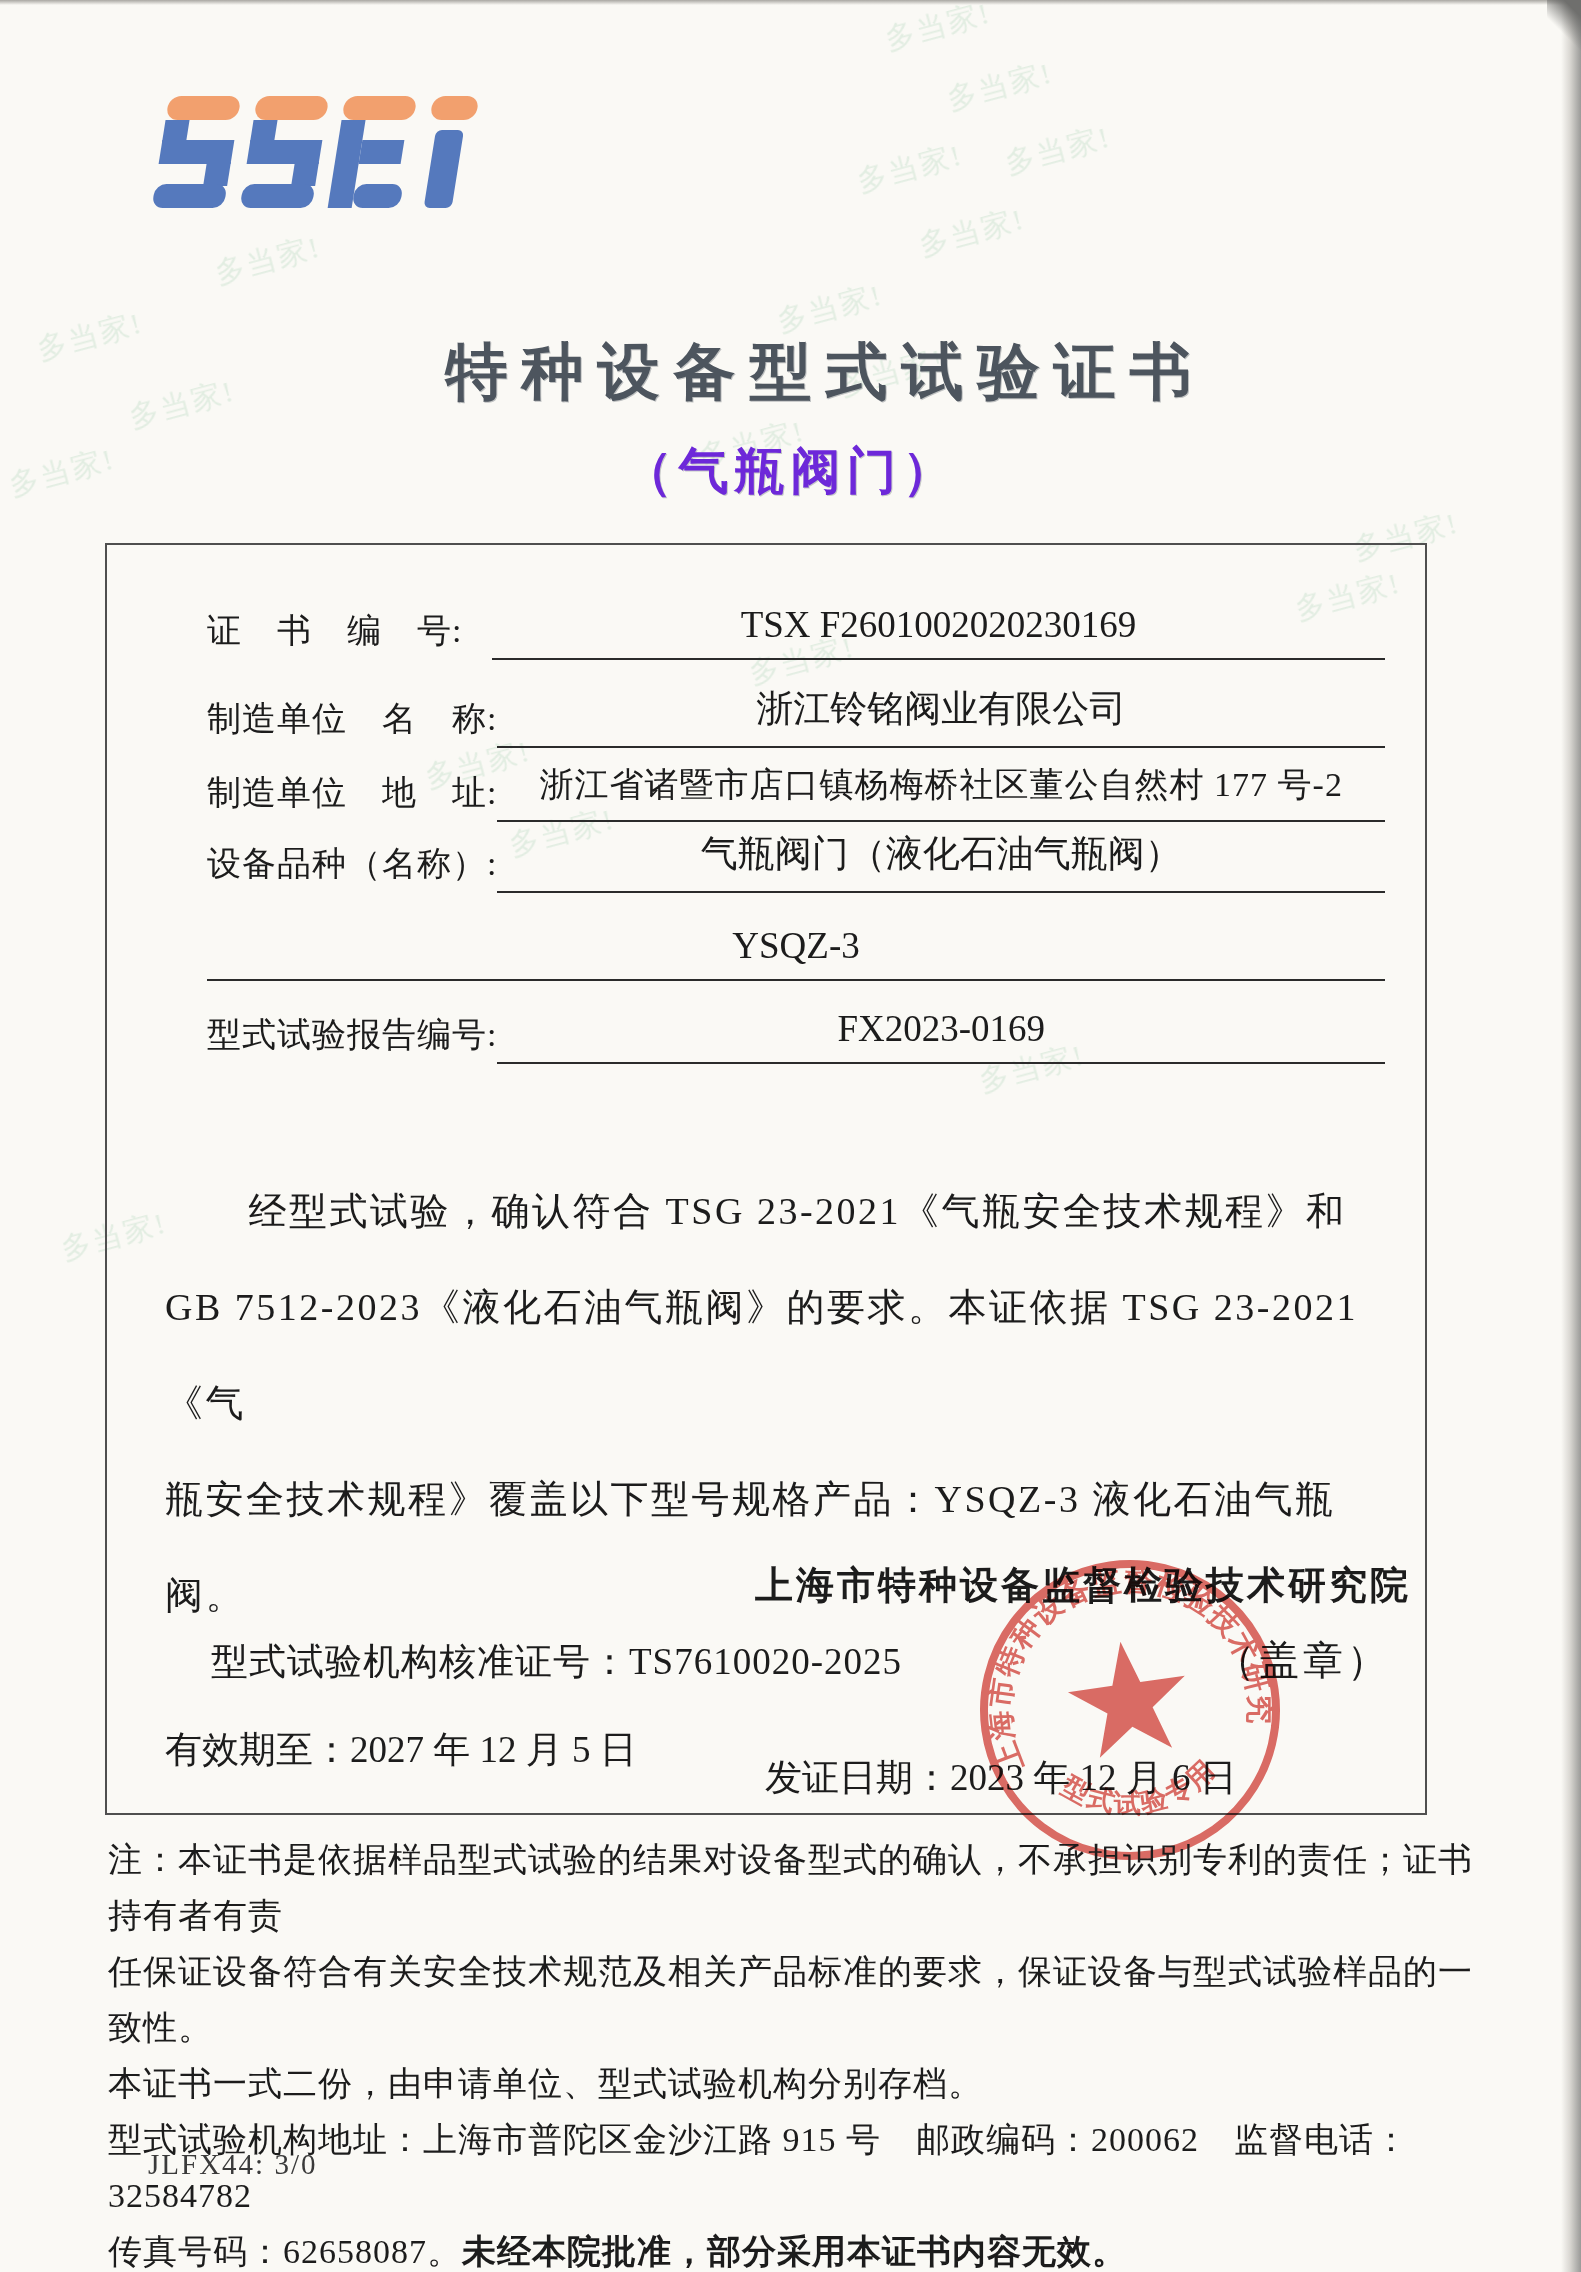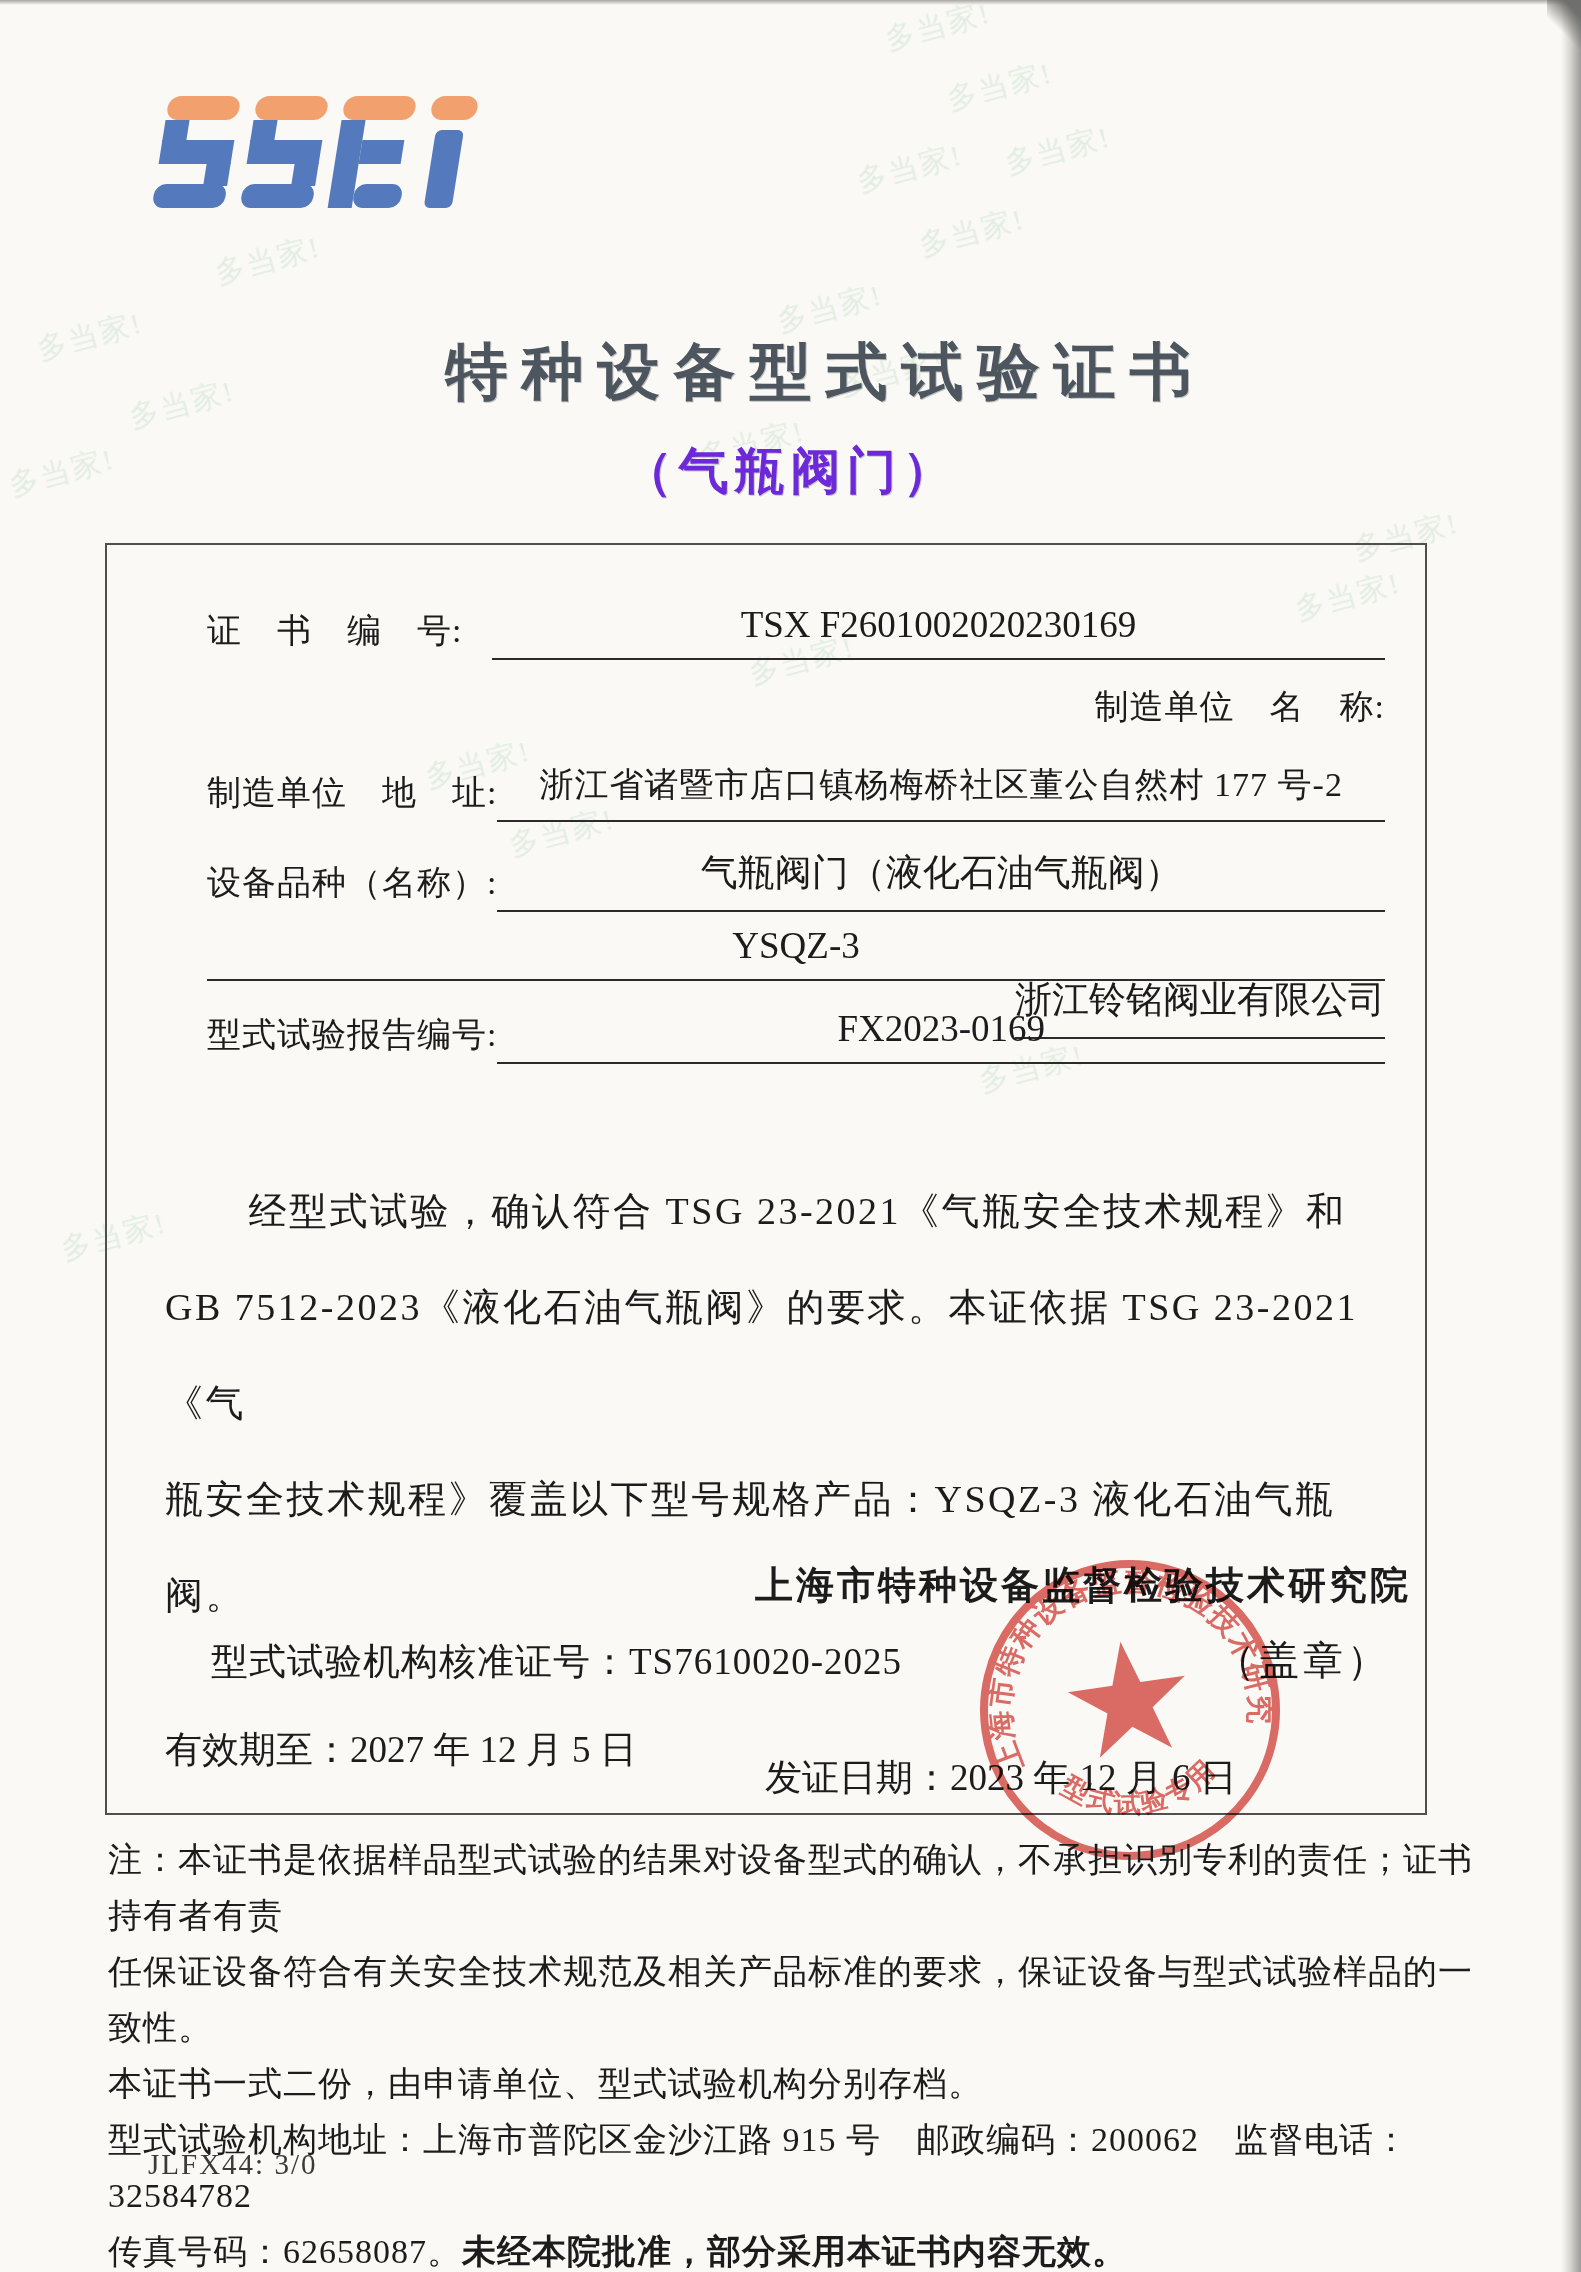--- a/index.html
+++ b/index.html
@@ -42,22 +42,22 @@
   #box{
     position:absolute;left:105px;top:543px;width:1322px;height:1272px;
     border:2px solid #4f4f4f;box-sizing:border-box;
   }
   .frow{position:absolute;left:100px;right:40px;display:flex;align-items:flex-end;}
   .frow .lab{flex:0 0 285px;font-size:34px;letter-spacing:1px;
     padding-bottom:6px;white-space:nowrap;}
   .frow .val{flex:1;text-align:center;font-size:37px;
     border-bottom:2px solid #2b2b2b;padding-bottom:12px;white-space:nowrap;}
   .frow .val.small{font-size:34px;letter-spacing:1px;}
-  .r1{top:58px;}.r2{top:139px;flex-direction:column;}.r3{top:217px;}
-  .r4{top:303px;}.r5{top:379px;}.r6{top:462px;}
+  .r1{top:58px;}.r2{top:139px;}.r3{top:217px;}
+  .r4{top:284px;}.r5{top:379px;}.r6{top:462px;}
   #para{position:absolute;left:58px;right:40px;top:618px;
     font-size:38px;line-height:96px;letter-spacing:2.5px;}
   #para .indent{text-indent:2.2em;}
   #issuer{position:absolute;right:14px;top:1015px;font-size:38px;
     font-weight:600;letter-spacing:3px;}
   #approval{position:absolute;left:58px;top:1092px;font-size:37px;letter-spacing:1px;margin-left:46px;}
   #stampnote{position:absolute;left:1108px;top:1088px;font-size:40px;letter-spacing:4px;}
   #validity{position:absolute;left:58px;right:20px;top:1180px;font-size:37px;}
   #validity .issue{position:absolute;left:600px;top:0;margin-top:28px;}
   

